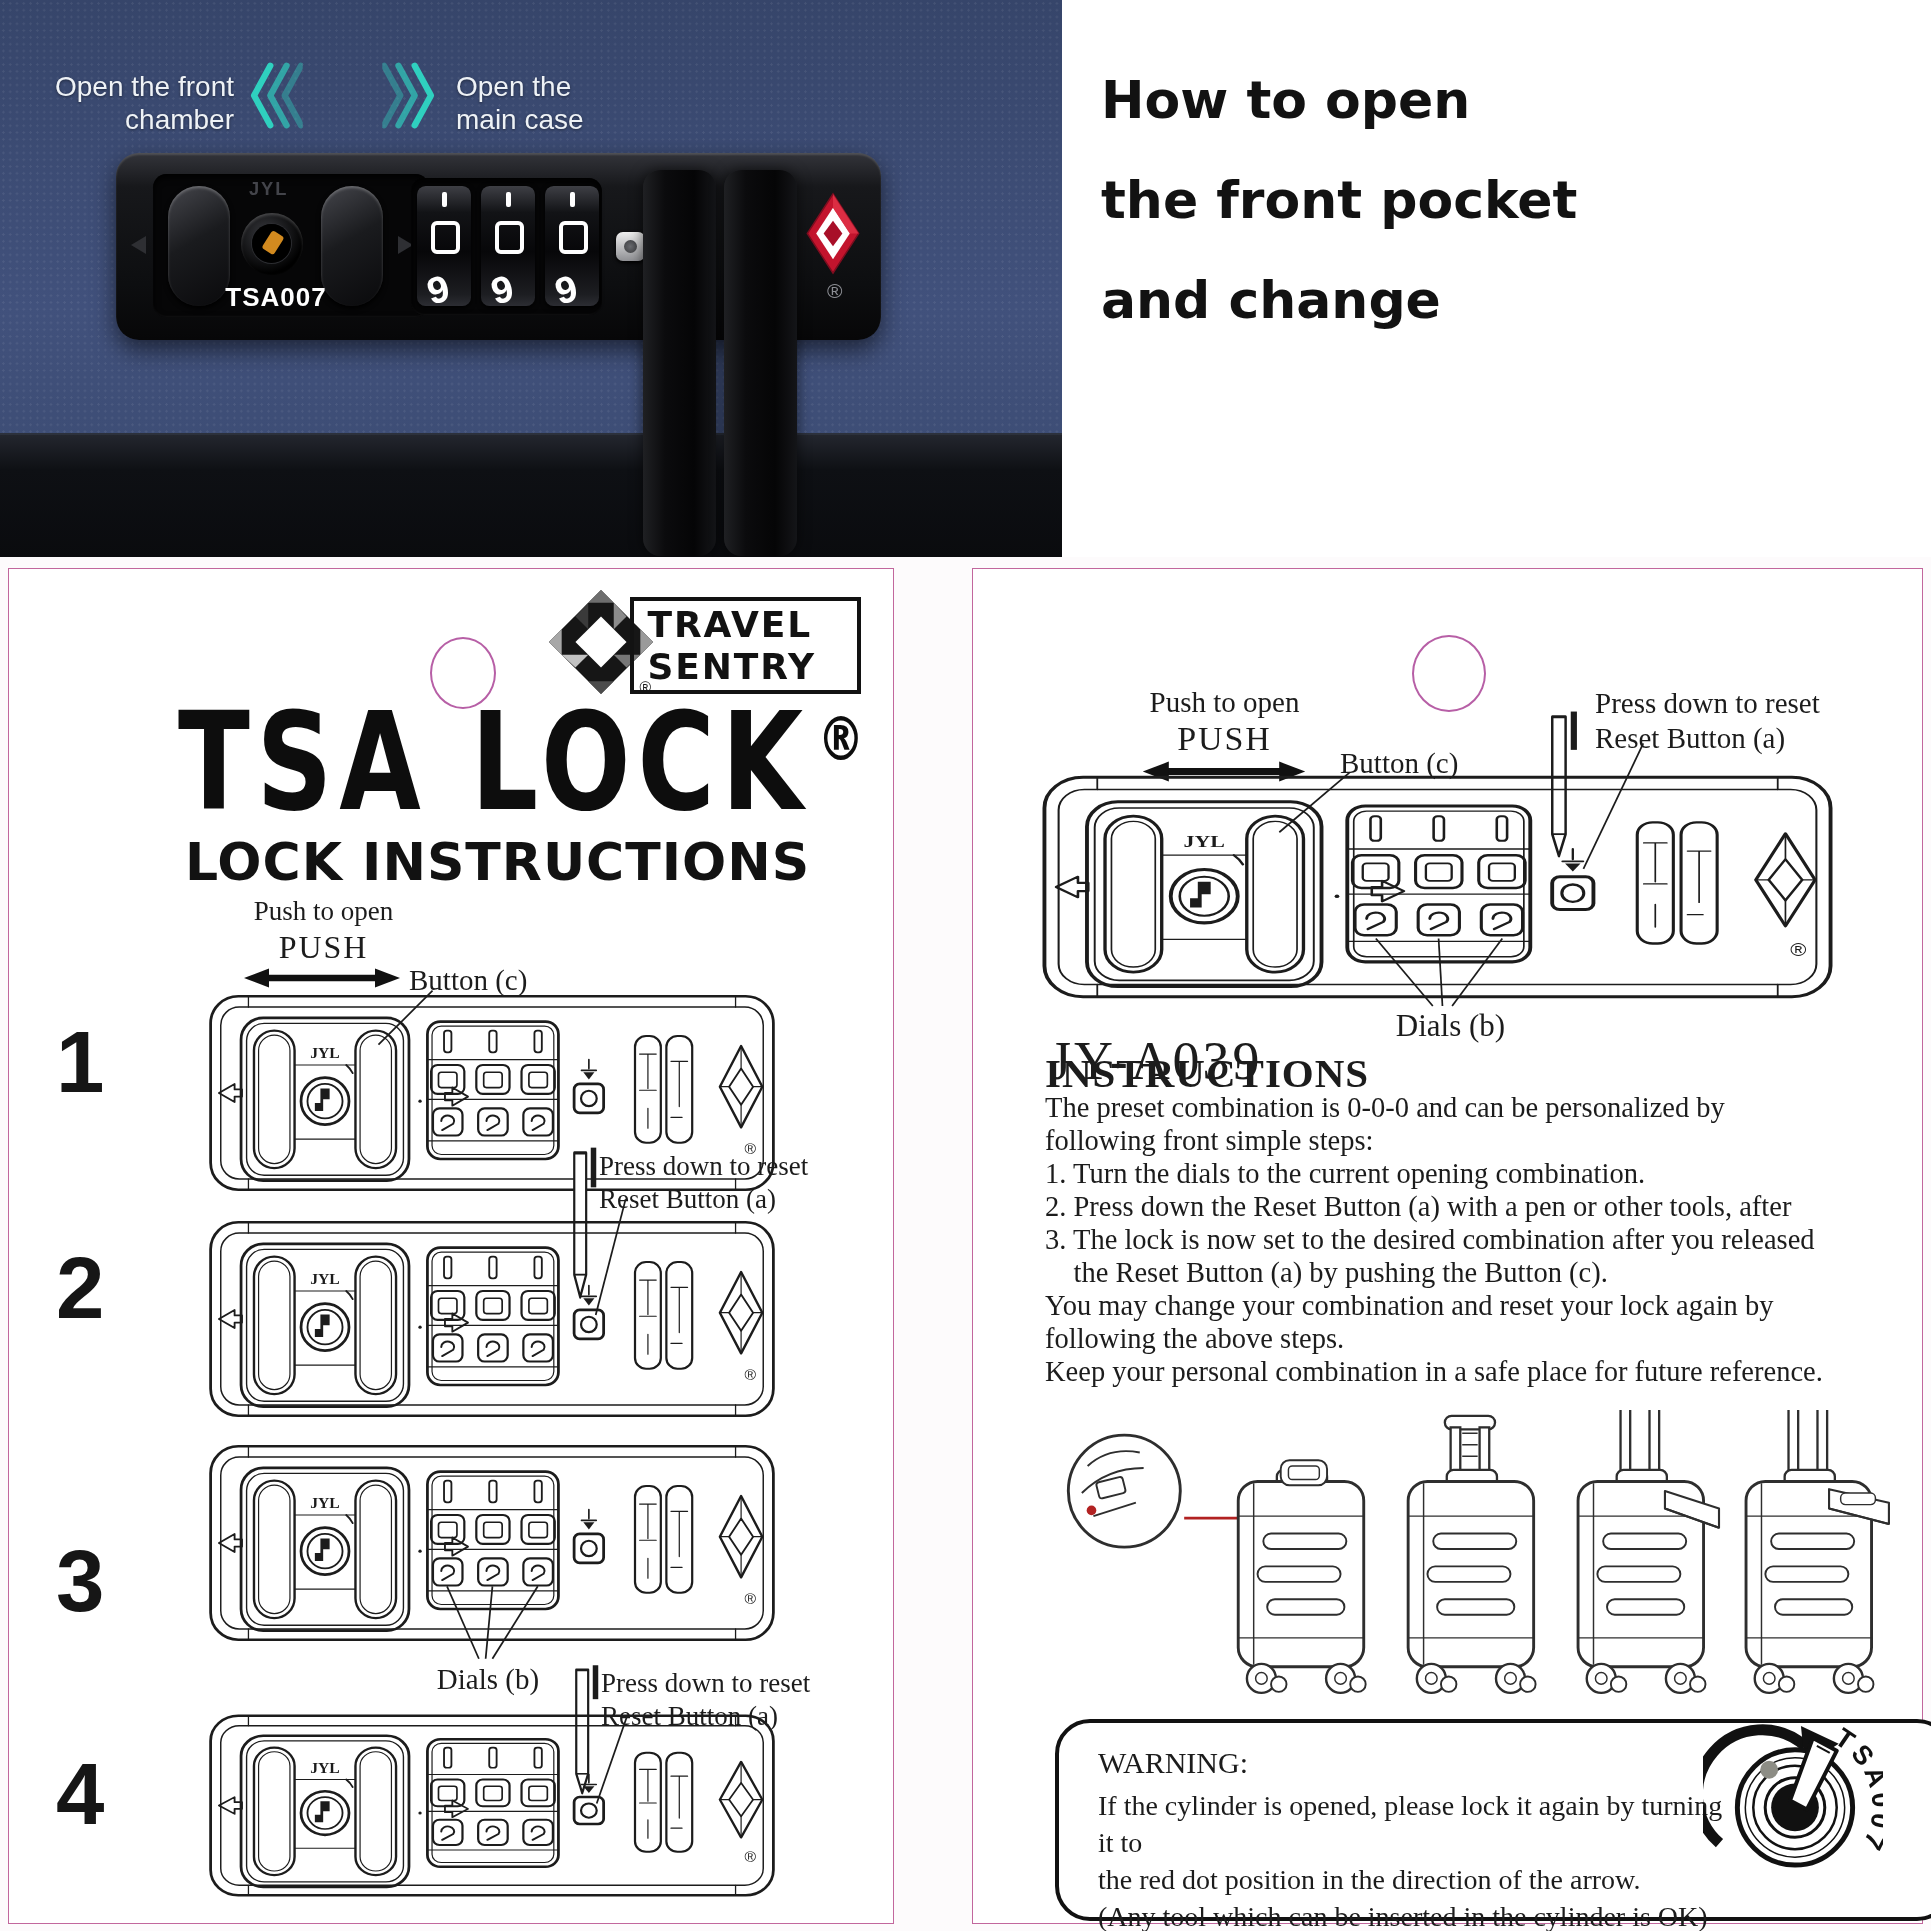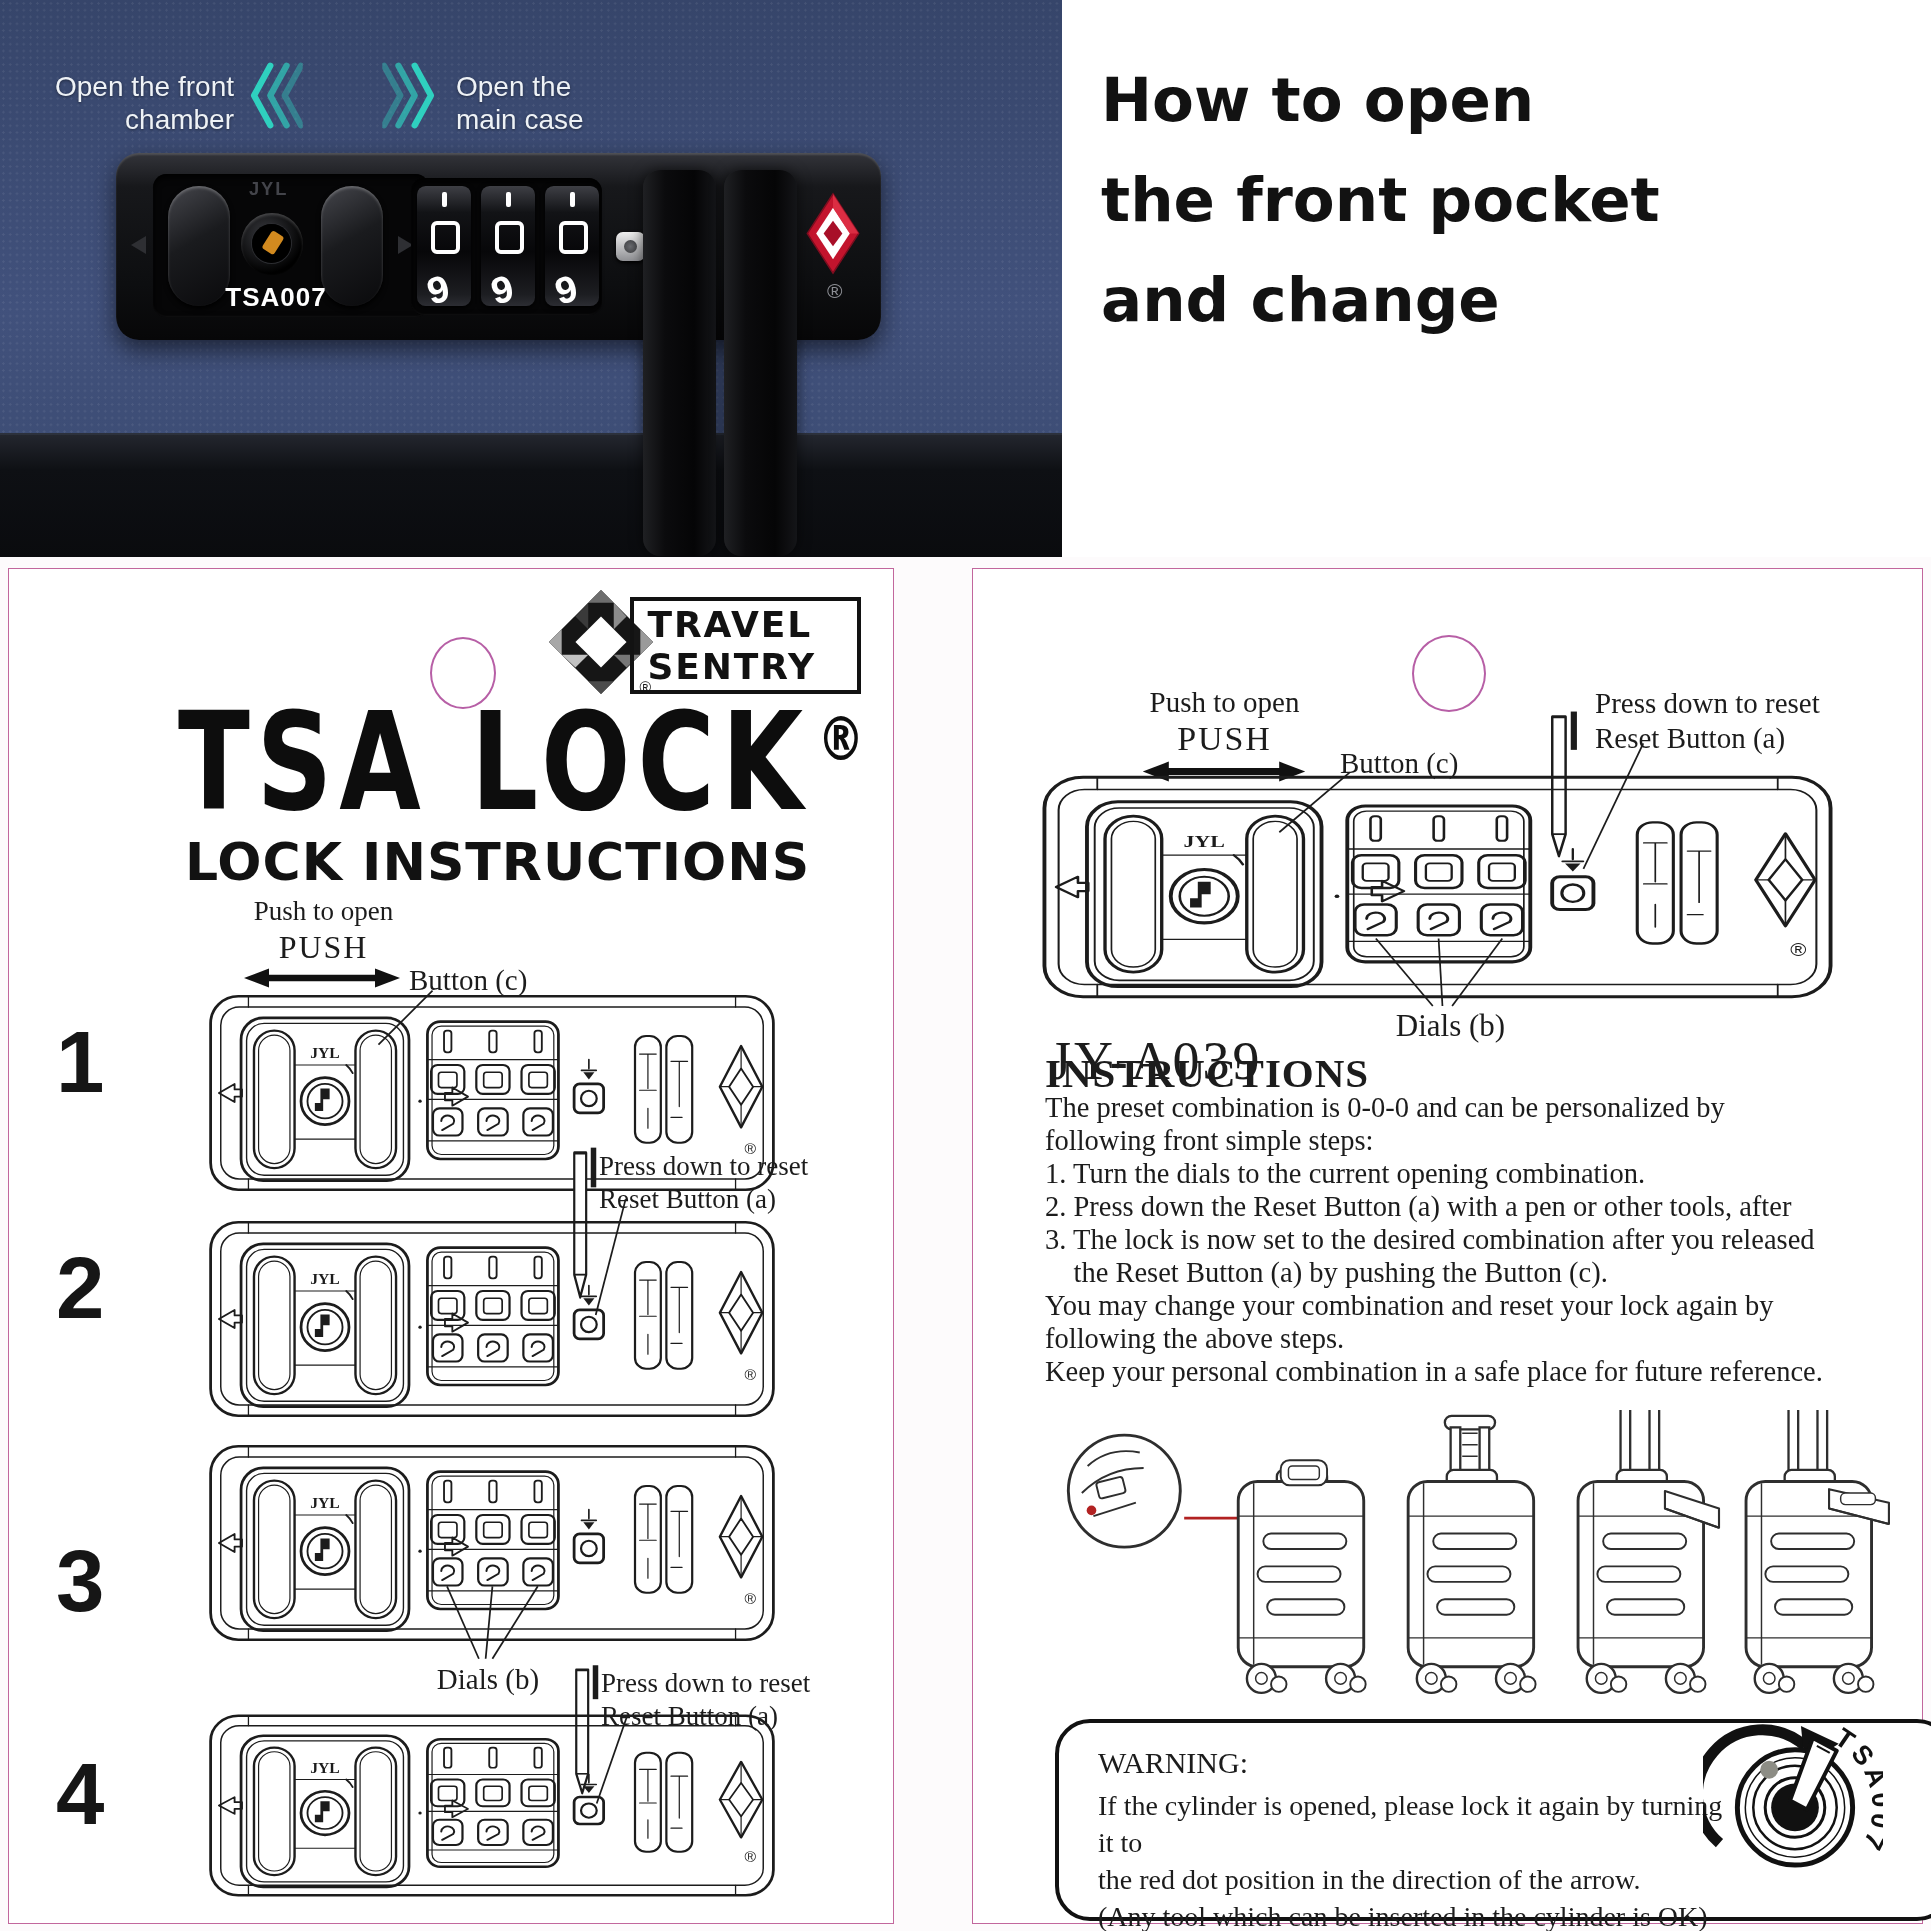--- a/index.html
+++ b/index.html
@@ -26,21 +26,21 @@
          box-shadow:0 1.9px 4.8px #000;}
   .wheel .tick{position:absolute;left:25px;top:5.8px;width:4.8px;height:15.4px;background:#fff;border-radius:1.9px;}
   .wheel .zero{position:absolute;left:13.5px;top:35px;width:21px;height:25px;border:4.8px solid #fff;border-radius:5.8px;}
   .wheel .nine{position:absolute;left:9.7px;top:83px;width:35px;color:#fff;font-family:"Liberation Mono",monospace;font-weight:bold;font-size:39px;transform:rotate(-14deg);}
   .resetbtn-photo{width:29px;height:29px;border-radius:6.8px;background:linear-gradient(180deg,#efefef,#8f9094);box-shadow:0 1.9px 3.9px #000;}
   .resetbtn-photo::after{content:"";position:absolute;left:7.7px;top:7.7px;width:13.5px;height:13.5px;border-radius:50%;background:radial-gradient(#6a6c70,#3a3b3e);}
   .zipper{width:73px;height:386px;border-radius:17.4px;background:linear-gradient(90deg,#1f2023 0%,#0b0b0d 30%,#050506 70%,#141518 100%);box-shadow:0 0 13.5px rgba(0,0,0,.6);}
   
   .headline{left:1062px;top:0;width:869px;height:557px;background:#ffffff;}
   .headline-text{padding:50px 0 0 39px;font-family:"DejaVu Sans","Liberation Sans",sans-serif;
-                 font-weight:800;font-size:61px;line-height:100px;color:#121212;letter-spacing:0px;}
+                 font-weight:800;font-size:52px;line-height:100px;color:#121212;letter-spacing:0px;}
   
   .panel{border:1.9px solid #c2679d;background:#fff;}
   .hole{border:2.9px solid #b75fa6;border-radius:50%;background:#fff;}
   .brandbox{border:4.8px solid #121212;display:flex;flex-direction:column;justify-content:center;padding-left:13.5px;
             font-family:"DejaVu Sans","Liberation Sans",sans-serif;font-weight:800;font-size:36px;line-height:42px;letter-spacing:1.9px;color:#121212;}
   .tsalock{display:flex;align-items:flex-start;transform:scaleX(.78);transform-origin:left top;
            font-family:"DejaVu Sans","Liberation Sans",sans-serif;font-weight:800;font-size:135px;line-height:108px;letter-spacing:8.7px;color:#0d0d0d;white-space:nowrap;}
   .tsalock .reg{font-size:60px;line-height:60px;margin-left:9.7px;margin-top:0;letter-spacing:0;}
   .subtitle{font-family:"DejaVu Sans","Liberation Sans",sans-serif;font-weight:800;font-size:52px;letter-spacing:1px;color:#121212;}
   .stepnum{font-size:87px;font-weight:600;color:#161616;font-family:"Liberation Sans",sans-serif;}

